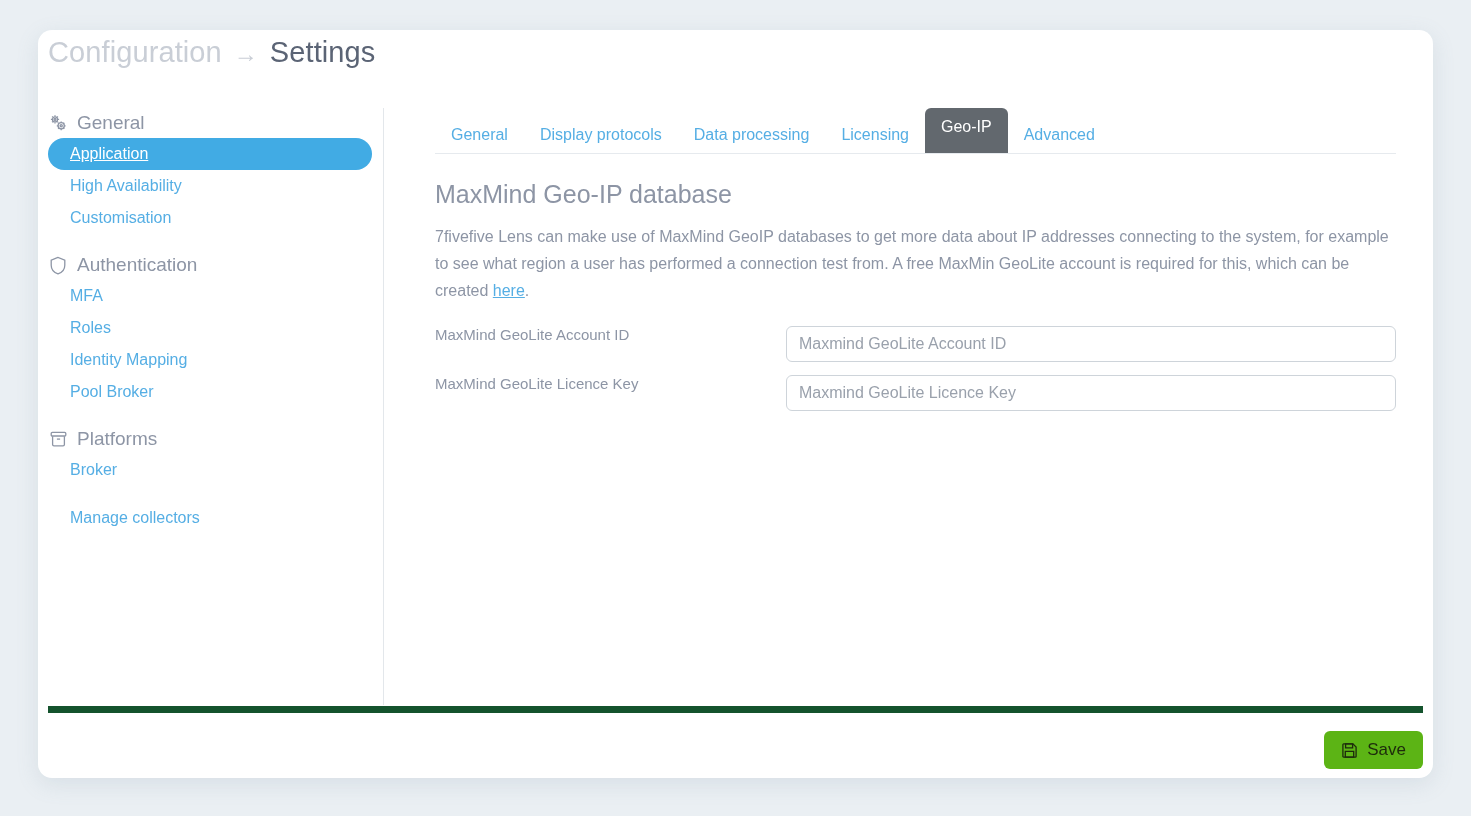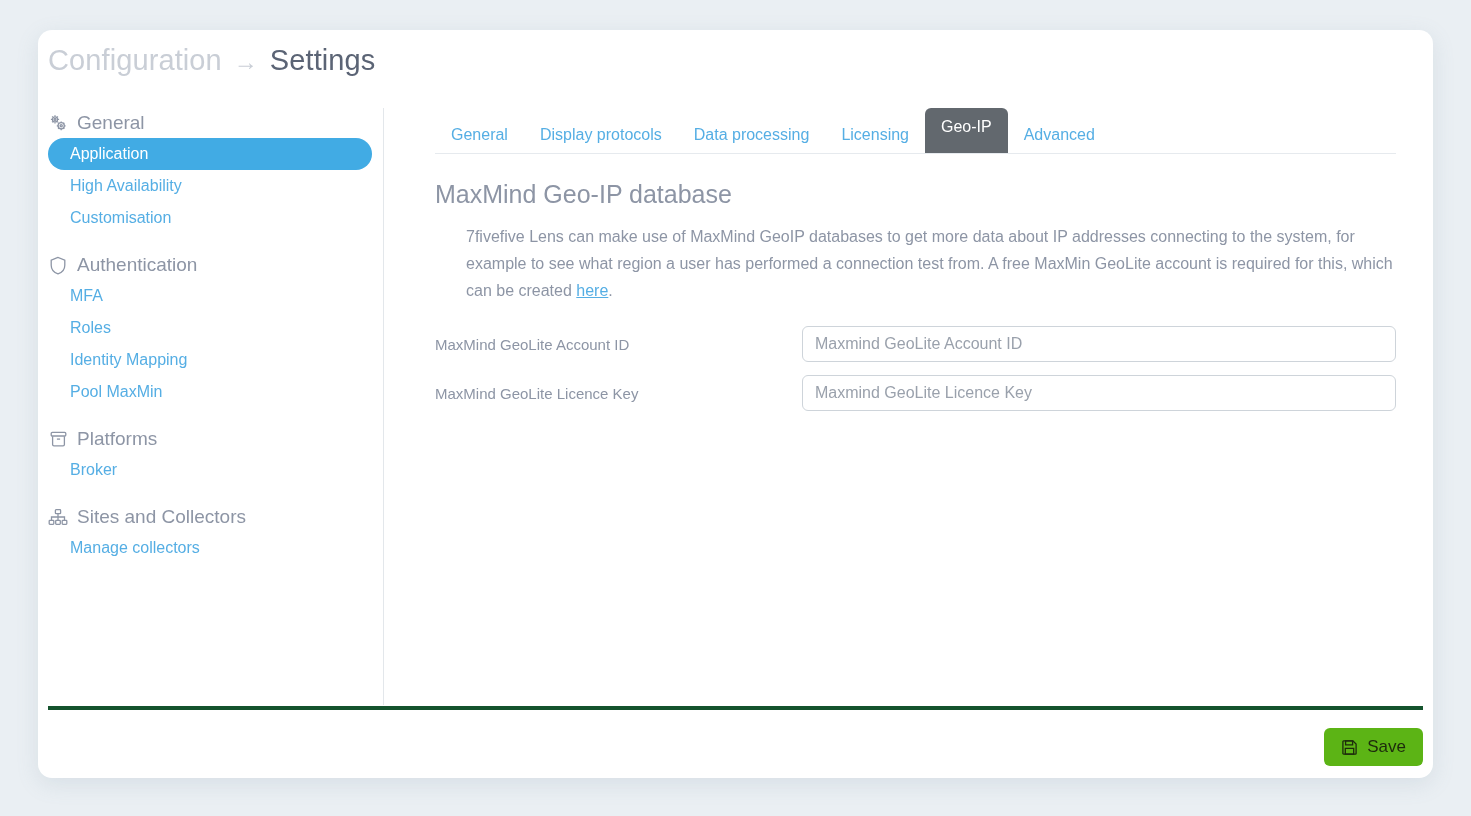--- a/index.html
+++ b/index.html
@@ -29,21 +29,21 @@
     height: 748px;
     background: #ffffff;
     border-radius: 14px;
     box-shadow: 0 6px 22px rgba(120, 140, 160, 0.16);
   }
 
   
   .breadcrumb {
     position: absolute;
     left: 10px;
-    top: 14px;
+    top: 6px;
     display: flex;
     align-items: center;
     gap: 12px;
     white-space: nowrap;
   }
   .crumb-parent {
     font-size: 29px;
     color: #c9ced6;
     font-weight: 400;
     letter-spacing: .1px;
@@ -109,20 +109,21 @@
     font-size: 16px;
     color: #55aee4;
     border-radius: 20px;
     line-height: 20px;
     cursor: pointer;
     text-decoration: none;
   }
   .nav-item.active {
     background: #41abe4;
     color: #ffffff;
+    text-decoration: underline;
   }
   .nav-gap { height: 16px; }
 
   
   .content {
     position: absolute;
     left: 358px;
     top: 0;
     width: 1037px;
     height: 597px;
@@ -159,32 +160,29 @@
     color: #8d95a5;
     font-weight: 400;
   }
 
   .section-desc {
     margin-top: 14px;
     font-size: 16px;
     color: #8d95a5;
     line-height: 27px;
     max-width: 1002px;
-    margin-left: 31px;
   }
   .section-desc a {
     color: #55aee4;
     text-decoration: underline;
   }
 
   .form-row {
     display: flex;
-    align-items: center;
     margin-top: 22px;
-    gap: 16px;
   }
   .form-row.second { margin-top: 13px; }
   .form-label {
     width: 351px;
     font-size: 15px;
     color: #8d95a5;
     flex: none;
   }
   .form-input {
     flex: 1;
@@ -200,21 +198,21 @@
   }
   .form-input::placeholder { color: #9aa1ac; }
 
   
   .footer {
     position: absolute;
     left: 10px;
     top: 676px;
     width: 1375px;
     height: 62px;
-    border-top: 4px solid #14532d;
+    border-top: 7px solid #14532d;
   }
   .save-btn {
     position: absolute;
     right: 0;
     top: 18px;
     display: inline-flex;
     align-items: center;
     gap: 9px;
     background: #5cb415;
     border: none;
@@ -267,50 +265,38 @@
           <span class="ico">
             <svg width="18" height="19" viewBox="0 0 18 19" fill="none" stroke="#8d95a5" stroke-width="1.3">
               <path d="M9 1.4 2.2 4.1v5.2c0 4.2 3 7.3 6.8 8.5 3.8-1.2 6.8-4.3 6.8-8.5V4.1L9 1.4z"></path>
             </svg>
           </span>
           <span>Authentication</span>
         </div>
         <div class="nav-item">MFA</div>
         <div class="nav-item">Roles</div>
         <div class="nav-item">Identity Mapping</div>
-        <div class="nav-item">Pool MaxMin</div>
+        <div class="nav-item">Pool Broker</div>
 
         <div class="nav-gap"></div>
 
         <div class="nav-section-title">
           <span class="ico">
             <svg width="19" height="18" viewBox="0 0 19 18" fill="none" stroke="#8d95a5" stroke-width="1.3">
               <rect x="2.2" y="2.4" width="14.6" height="3.6" rx="1.1"></rect>
               <path d="M3.6 6.2v8.2c0 .8.6 1.4 1.4 1.4h9c.8 0 1.4-.6 1.4-1.4V6.2"></path>
               <path d="M7.9 9.1h3.2"></path>
             </svg>
           </span>
           <span>Platforms</span>
         </div>
         <div class="nav-item">Broker</div>
 
         <div class="nav-gap"></div>
 
-        <div class="nav-section-title">
-          <span class="ico">
-            <svg width="20" height="18" viewBox="0 0 20 18" fill="none" stroke="#8d95a5" stroke-width="1.3">
-              <rect x="7.4" y="1.7" width="5.2" height="4" rx="0.7"></rect>
-              <rect x="1.2" y="12.3" width="4.6" height="4" rx="0.7"></rect>
-              <rect x="7.7" y="12.3" width="4.6" height="4" rx="0.7"></rect>
-              <rect x="14.2" y="12.3" width="4.6" height="4" rx="0.7"></rect>
-              <path d="M10 5.7v3.2M3.5 12.3V9h13v3.3M10 9v3.3"></path>
-            </svg>
-          </span>
-          <span>Sites and Collectors</span>
-        </div>
         <div class="nav-item">Manage collectors</div>
       </div>
 
       <div class="content">
 
         <div class="tabs">
           <div class="tab">General</div>
           <div class="tab">Display protocols</div>
           <div class="tab">Data processing</div>
           <div class="tab">Licensing</div>

